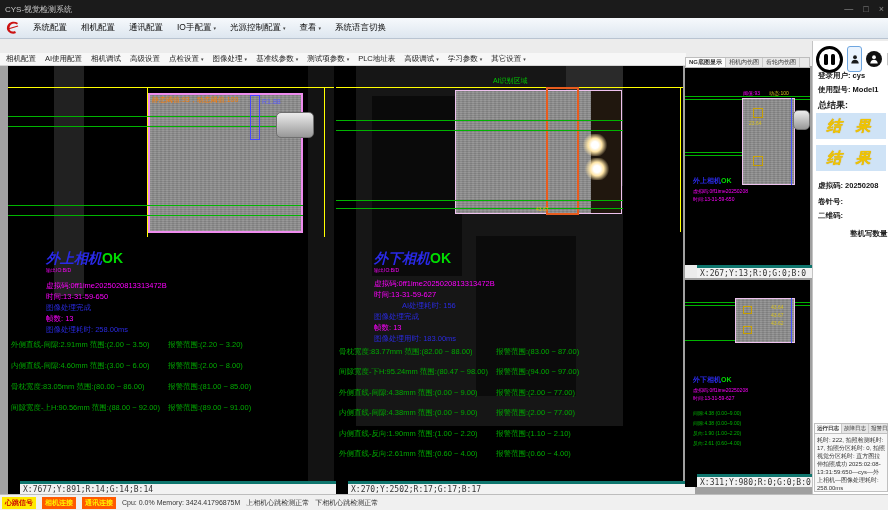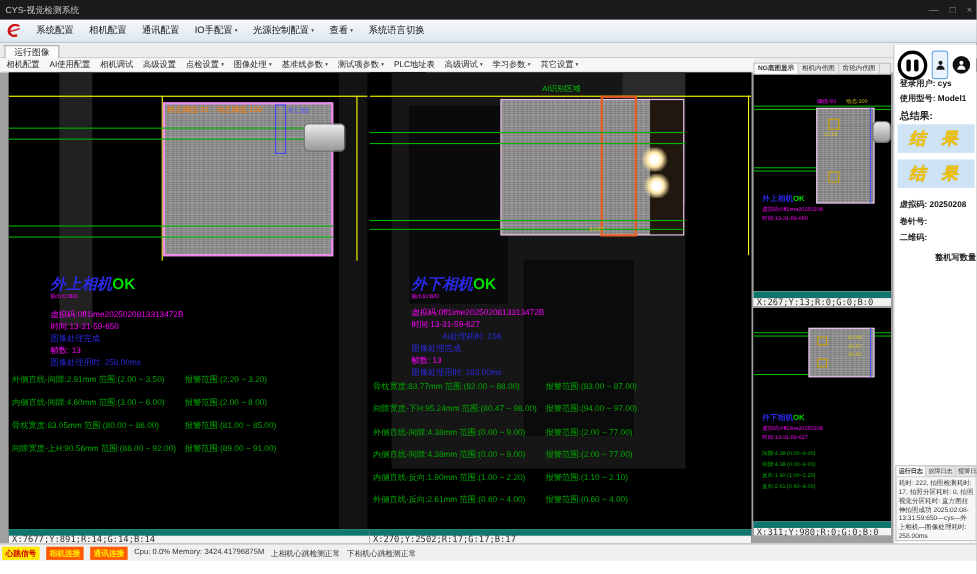--- a/index.html
+++ b/index.html
@@ -26,21 +26,21 @@
   .toolbar{position:absolute;left:0;top:53px;width:686px;height:13px;background:#f7f7f7;border-bottom:1px solid #d6d6d6;display:flex;align-items:center;gap:9px;padding-left:6px;}
   .toolbar-filler{position:absolute;left:686px;top:53px;width:126px;height:13px;background:#ececec;}
   .ti{font-size:7.5px;color:#222;display:flex;align-items:center;gap:2px;white-space:nowrap;}
 
   
   .mainbg{position:absolute;left:0;top:66px;width:812px;height:428px;background:#a0a0a0;}
 
   
   .view{position:absolute;background:#000;}
   .canvas{position:absolute;left:0;top:0;right:0;background:#000;overflow:hidden;}
-  .coordbar{position:absolute;left:0;bottom:0;width:100%;height:13px;background:#f2f2f2;border-top:6px solid #0f766e;font-family:"DejaVu Sans Mono",monospace;font-size:8px;color:#333;display:flex;align-items:center;padding-left:3px;}
+  .coordbar{position:absolute;left:12px;bottom:0;width:100%;height:13px;background:#f2f2f2;border-top:3px solid #0f766e;font-family:"DejaVu Sans Mono",monospace;font-size:8px;color:#333;display:flex;align-items:center;padding-left:3px;}
   .yline{position:absolute;background:#ffff00;}
   .gline{position:absolute;background:#00b400;}
   .band{position:absolute;}
   .noise{background-color:#8f8f8f;background-image:repeating-linear-gradient(0deg,rgba(255,255,255,.05) 0 1px,rgba(0,0,0,.07) 1px 2px),repeating-linear-gradient(90deg,rgba(255,255,255,.04) 0 2px,rgba(0,0,0,.05) 2px 4px);}
   .roi-magenta{position:absolute;border:2px solid #ee8cee;}
   .roi-pink{position:absolute;border:1px solid #eec2ee;}
   .roi-orange{position:absolute;border:2px solid #e85c1e;}
   .roi-blue{position:absolute;border:1px solid #4646ff;}
   .thr{position:absolute;color:#ff7d00;font-size:7px;white-space:nowrap;}
   .bluetag{position:absolute;color:#5858ff;font-size:7px;}
@@ -128,23 +128,20 @@
       </span>
     <span class="mi">
         <span>查看</span>
         <i class="arr">▾</i>
       </span>
     <span class="mi">
         <span>系统语言切换</span>
       </span>
   </div>
 
-  <div class="tabstrip">
-    <div class="tab">运行图像</div>
-  </div>
 
   <div class="toolbar">
     <span class="ti">
         <span>相机配置</span>
       </span>
     <span class="ti">
         <span>AI使用配置</span>
       </span>
     <span class="ti">
         <span>相机调试</span>
@@ -206,21 +203,21 @@
       <div class="connector" style="left:268px;top:46px;width:38px;height:26px;"></div>
 
       <div class="cam-title" style="left:38px;top:184px;">
         <span>外上相机</span><span class="ok">OK</span>
       </div>
       <div class="tinytext mag" style="left:38px;top:201px;">输出IO:B/D</div>
       <div class="tline mag" style="left:38px;top:215px;">虚拟码:0ff1ime2025020813313472B</div>
       <div class="tline mag" style="left:38px;top:226px;">时间:13-31-59-650</div>
       <div class="tline blu" style="left:38px;top:237px;">图像处理完成</div>
       <div class="tline mag" style="left:38px;top:248px;">帧数: 13</div>
-      <div class="tline blu" style="left:38px;top:259px;">图像处理用时: 258.00ms</div>
+      <div class="tline blu" style="left:38px;top:259px;">图像处理耗时: 258.00ms</div>
 
       <div class="meas" style="top:274px;">
         <span class="m-t">外侧直线-间隙:2.91mm 范围:(2.00 ~ 3.50)</span>
         <span class="m-a">报警范围:(2.20 ~ 3.20)</span>
       </div>
       <div class="meas" style="top:295px;">
         <span class="m-t">内侧直线-间隙:4.60mm 范围:(3.00 ~ 6.00)</span>
         <span class="m-a">报警范围:(2.00 ~ 8.00)</span>
       </div>
       <div class="meas" style="top:316px;">

